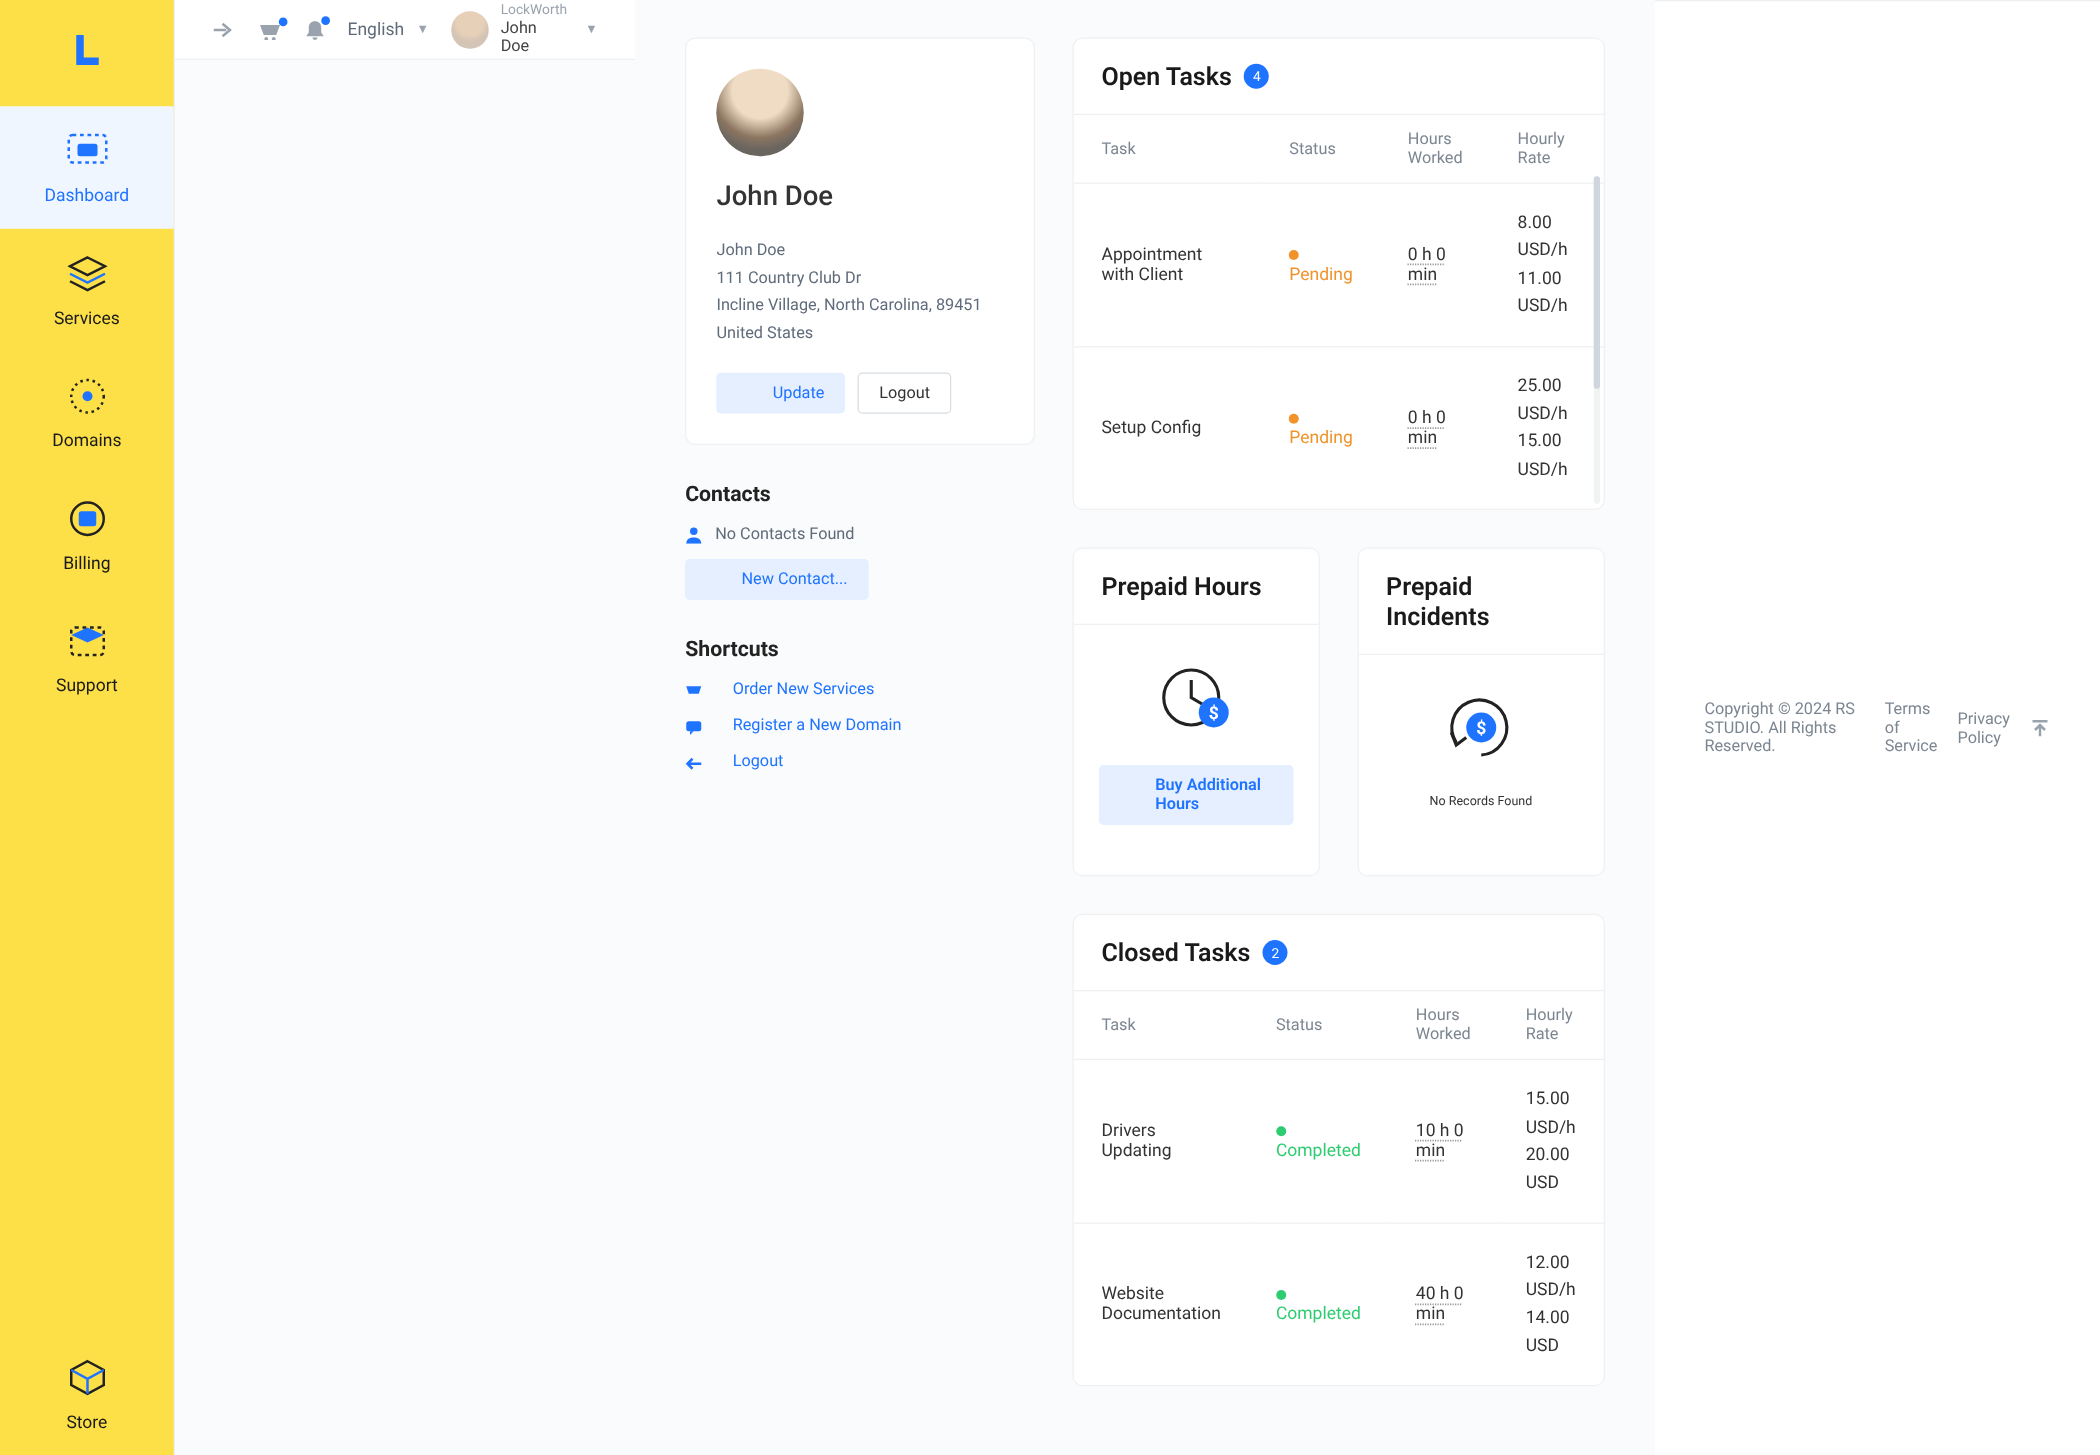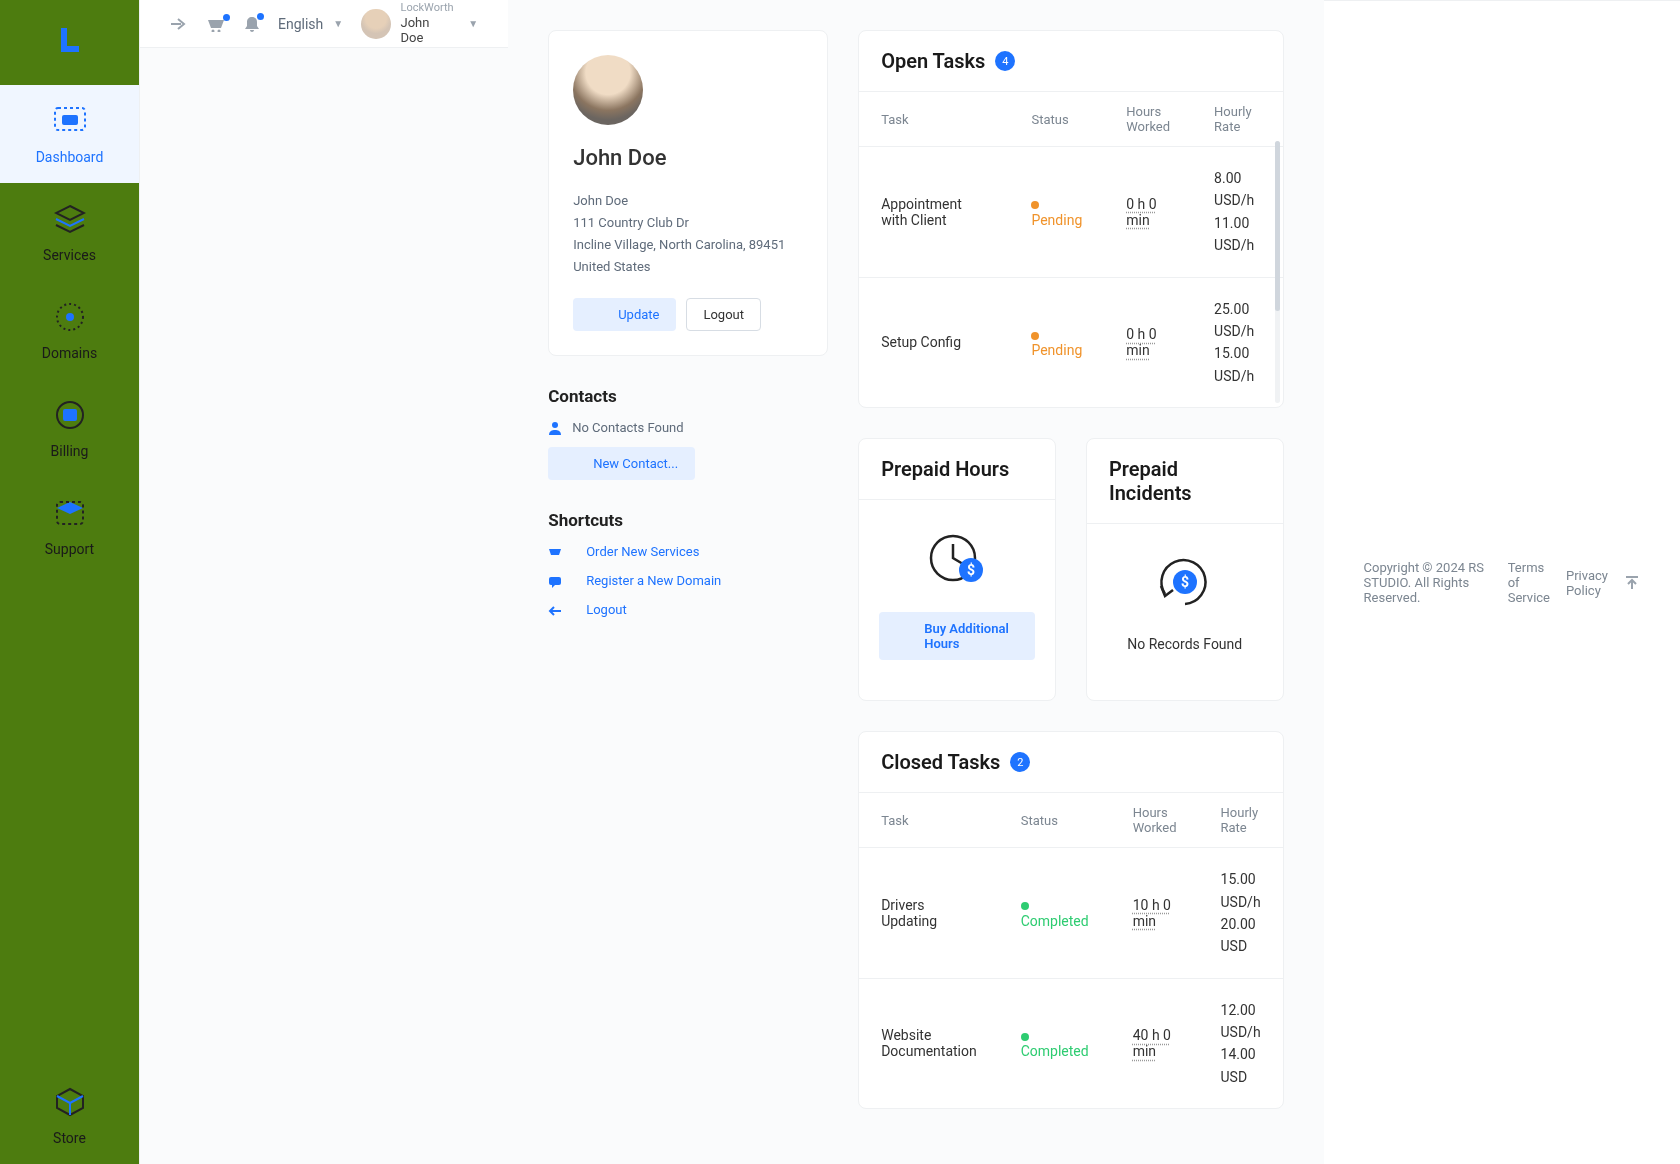--- a/index.html
+++ b/index.html
@@ -1,21 +1,21 @@
 <!DOCTYPE html>
 <html><head>
 <meta charset="utf-8">
 <style>
 * { box-sizing: border-box; margin: 0; padding: 0; }
 body { font-family: -apple-system, BlinkMacSystemFont, "Segoe UI", Roboto, sans-serif; background: #fafbfc; color: #1a1a1a; font-size: 14px; }
 
 .app { display: flex; min-height: 100vh; }
 
 
-.sidebar { width: 140px; background: #4d7c0f; border-right: 1px solid #eef0f2; display: flex; flex-direction: column; align-items: center; padding-top: 20px; }
+.sidebar { width: 140px; background: #fde047; border-right: 1px solid #eef0f2; display: flex; flex-direction: column; align-items: center; padding-top: 20px; }
 .logo { width: 40px; height: 40px; margin-bottom: 25px; display:flex; align-items:center; justify-content:center; }
 .nav-item { width: 100%; padding: 18px 0; display: flex; flex-direction: column; align-items: center; gap: 10px; cursor: pointer; color: #1a1a1a; font-size: 14px; }
 .nav-item.active { background: #f0f6ff; color: #1e73ff; }
 .nav-icon { width: 36px; height: 36px; display:flex; align-items:center; justify-content:center; }
 .sidebar-spacer { flex: 1; }
 
 
 .main { flex: 1; display: flex; flex-direction: row; }
 .topbar { height: 48px; border-bottom: 1px solid #eef0f2; background:#fff; display: flex; align-items: center; justify-content: flex-end; padding: 0 30px; gap: 18px; }
 .topbar-icon { color:#9aa3ad; position: relative; cursor:pointer; }
@@ -69,21 +69,21 @@
 .hours { text-decoration: underline dotted #999; text-underline-offset:3px; }
 .rate-cell div { line-height:1.6; }
 .scroll-track { position:absolute; right:3px; top:50px; bottom:4px; width:5px; background:#f0f2f4; border-radius:3px; }
 .scroll-thumb { position:absolute; left:0; top:0; width:5px; height:65%; background:#d0d6dd; border-radius:3px; }
 
 
 .two-col { display:flex; gap:30px; }
 .two-col .card { flex:1; }
 .prepaid-body { padding: 30px 20px 40px 20px; display:flex; flex-direction:column; align-items:center; gap:22px; border-top:1px solid #eef0f2; }
 .prepaid-icon { width:60px; height:60px; }
-.empty-text { color:#333; font-size:14px;text-align:right; }
+.empty-text { color:#333; font-size:10px;text-align:right; }
 
 
 .footer { border-top:1px solid #eef0f2; padding:22px 40px; display:flex; align-items:center; justify-content:space-between; color:#7c8691; font-size:13px; background:#fff; }
 .footer-links { display:flex; align-items:center; gap:16px; }
 .footer-links a { color:#7c8691; text-decoration:none; cursor:pointer; }
 .scrolltop { color:#9aa3ad; cursor:pointer; }
 
 svg { display:block; }
 .chev { font-size:10px; color:#9aa3ad; margin-left:4px; }
 </style>

